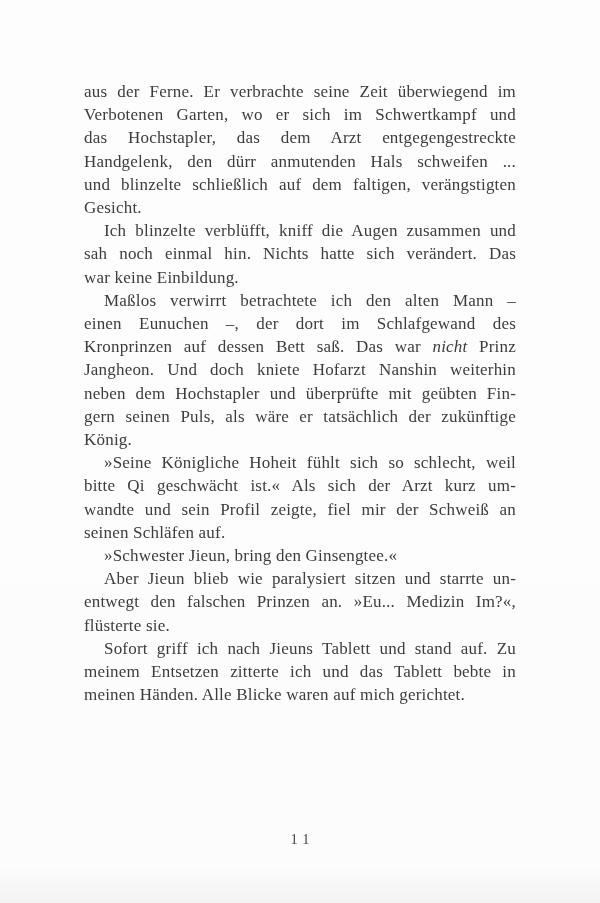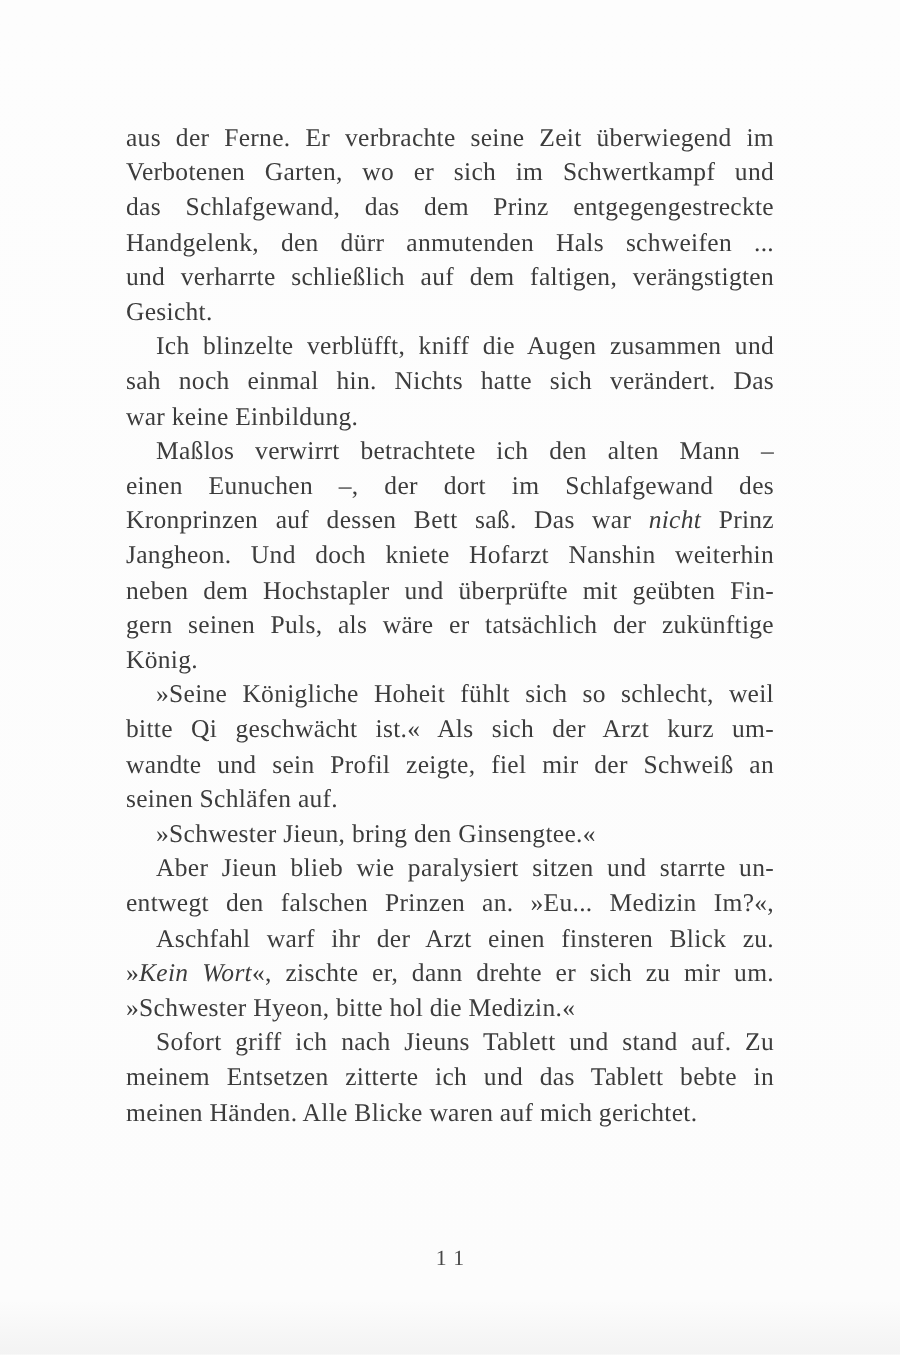--- a/index.html
+++ b/index.html
@@ -58,23 +58,23 @@
   }
 </style>
 </head>
 <body>
 
 <div class="page">
   <div class="text-block">
       <div class="para">
         <div class="line jline">aus der Ferne. Er verbrachte seine Zeit überwiegend im</div>
         <div class="line jline">Verbotenen Garten, wo er sich im Schwertkampf und</div>
-        <div class="line jline">das Schlafgewand, das dem Prinz entgegengestreckte</div>
+        <div class="line jline">das Hochstapler, das dem Arzt entgegengestreckte</div>
         <div class="line jline">Handgelenk, den dürr anmutenden Hals schweifen ...</div>
-        <div class="line jline">und verharrte schließlich auf dem faltigen, verängstigten</div>
+        <div class="line jline">und blinzelte schließlich auf dem faltigen, verängstigten</div>
         <div class="line">Gesicht.</div>
       </div>
       <div class="para">
         <div class="line jline indent">Ich blinzelte verblüfft, kniff die Augen zusammen und</div>
         <div class="line jline">sah noch einmal hin. Nichts hatte sich verändert. Das</div>
         <div class="line">war keine Einbildung.</div>
       </div>
       <div class="para">
         <div class="line jline indent">Maßlos verwirrt betrachtete ich den alten Mann –</div>
         <div class="line jline">einen Eunuchen –, der dort im Schlafgewand des</div>
@@ -89,25 +89,21 @@
         <div class="line jline">bitte Qi geschwächt ist.« Als sich der Arzt kurz um-</div>
         <div class="line jline">wandte und sein Profil zeigte, fiel mir der Schweiß an</div>
         <div class="line">seinen Schläfen auf.</div>
       </div>
       <div class="para">
         <div class="line indent">»Schwester Jieun, bring den Ginsengtee.«</div>
       </div>
       <div class="para">
         <div class="line jline indent">Aber Jieun blieb wie paralysiert sitzen und starrte un-</div>
         <div class="line jline">entwegt den falschen Prinzen an. »Eu... Medizin Im?«,</div>
-      </div>
-      <div class="para">
-        <div class="line jline indent">Aschfahl warf ihr der Arzt einen finsteren Blick zu.</div>
-        <div class="line jline">»<em>Kein Wort</em>«, zischte er, dann drehte er sich zu mir um.</div>
-        <div class="line">»Schwester Hyeon, bitte hol die Medizin.«</div>
+        <div class="line">flüsterte sie.</div>
       </div>
       <div class="para">
         <div class="line jline indent">Sofort griff ich nach Jieuns Tablett und stand auf. Zu</div>
         <div class="line jline">meinem Entsetzen zitterte ich und das Tablett bebte in</div>
         <div class="line">meinen Händen. Alle Blicke waren auf mich gerichtet.</div>
       </div>
     </div>
   <div class="page-number">11</div>
 </div>
 

